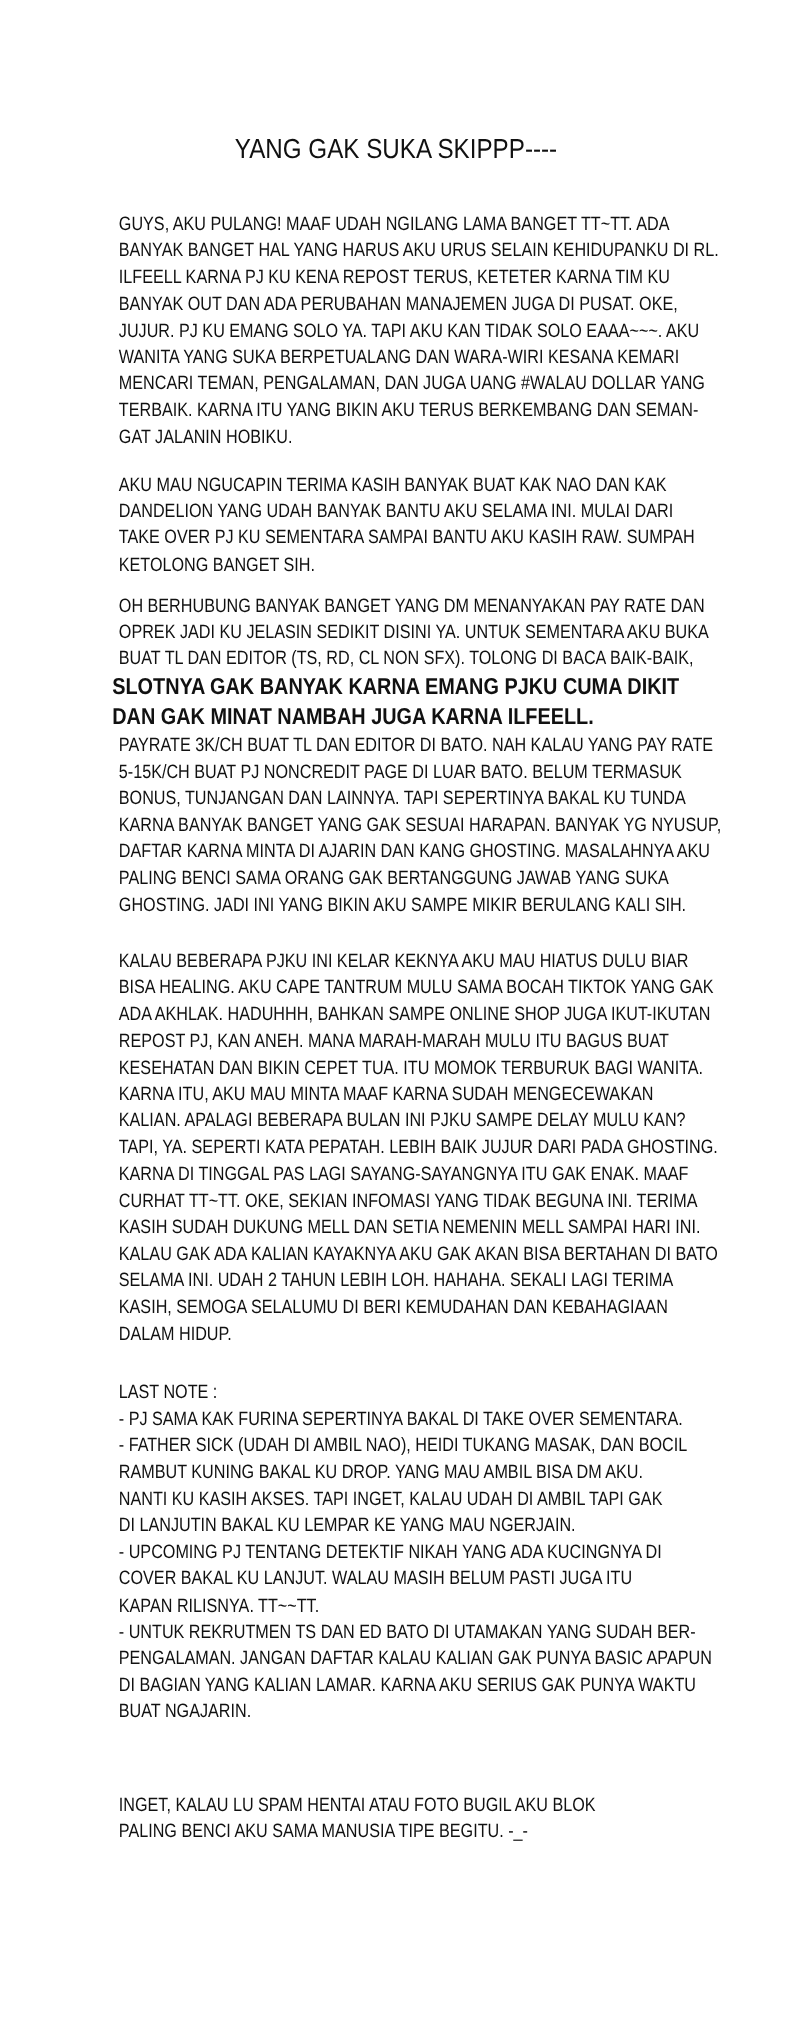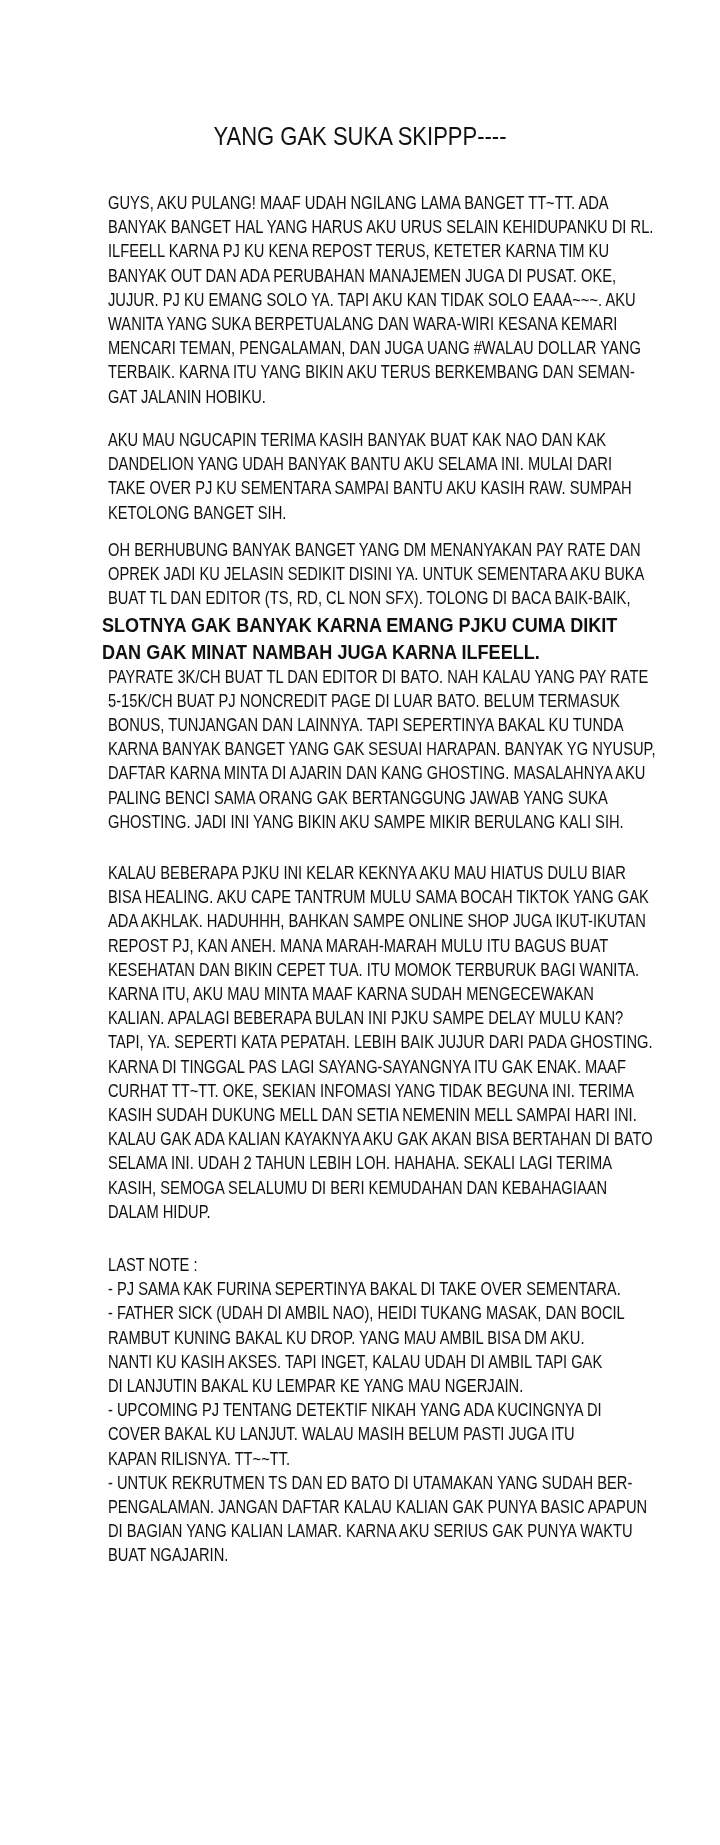--- a/index.html
+++ b/index.html
@@ -83,14 +83,18 @@
     <span class="line">- UPCOMING PJ TENTANG DETEKTIF NIKAH YANG ADA KUCINGNYA DI</span>
     <span class="line">COVER BAKAL KU LANJUT. WALAU MASIH BELUM PASTI JUGA ITU</span>
     <span class="line">KAPAN RILISNYA. TT~~TT.</span>
     <span class="line">- UNTUK REKRUTMEN TS DAN ED BATO DI UTAMAKAN YANG SUDAH BER-</span>
     <span class="line">PENGALAMAN. JANGAN DAFTAR KALAU KALIAN GAK PUNYA BASIC APAPUN</span>
     <span class="line">DI BAGIAN YANG KALIAN LAMAR. KARNA AKU SERIUS GAK PUNYA WAKTU</span>
     <span class="line">BUAT NGAJARIN.</span>
   </div>
 
 
+  <div class="block" style="top:1628px">
+    <span class="line">INGET, KALAU LU SPAM HENTAI ATAU FOTO BUGIL AKU BLOK</span>
+    <span class="line">PALING BENCI AKU SAMA MANUSIA TIPE BEGITU. -_-</span>
+  </div>
 
 </div>
 
 </body></html>

